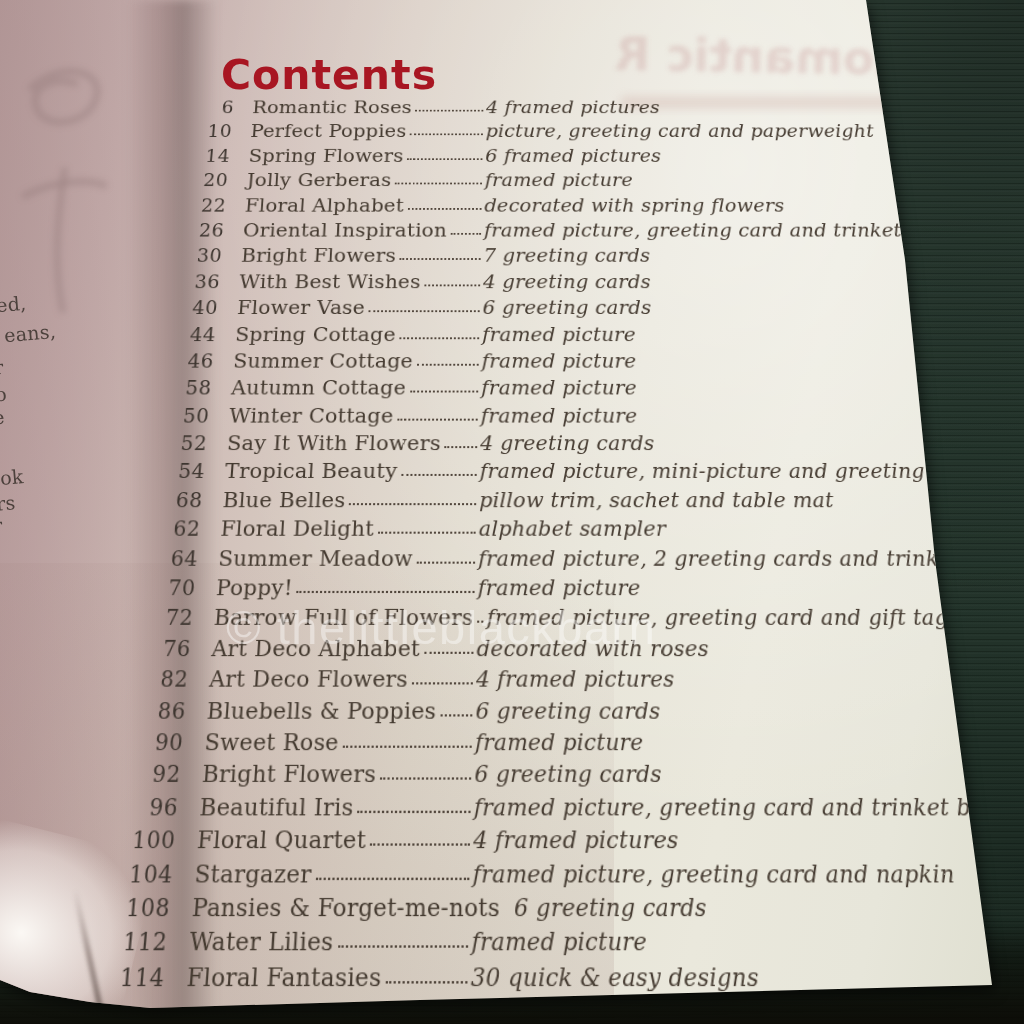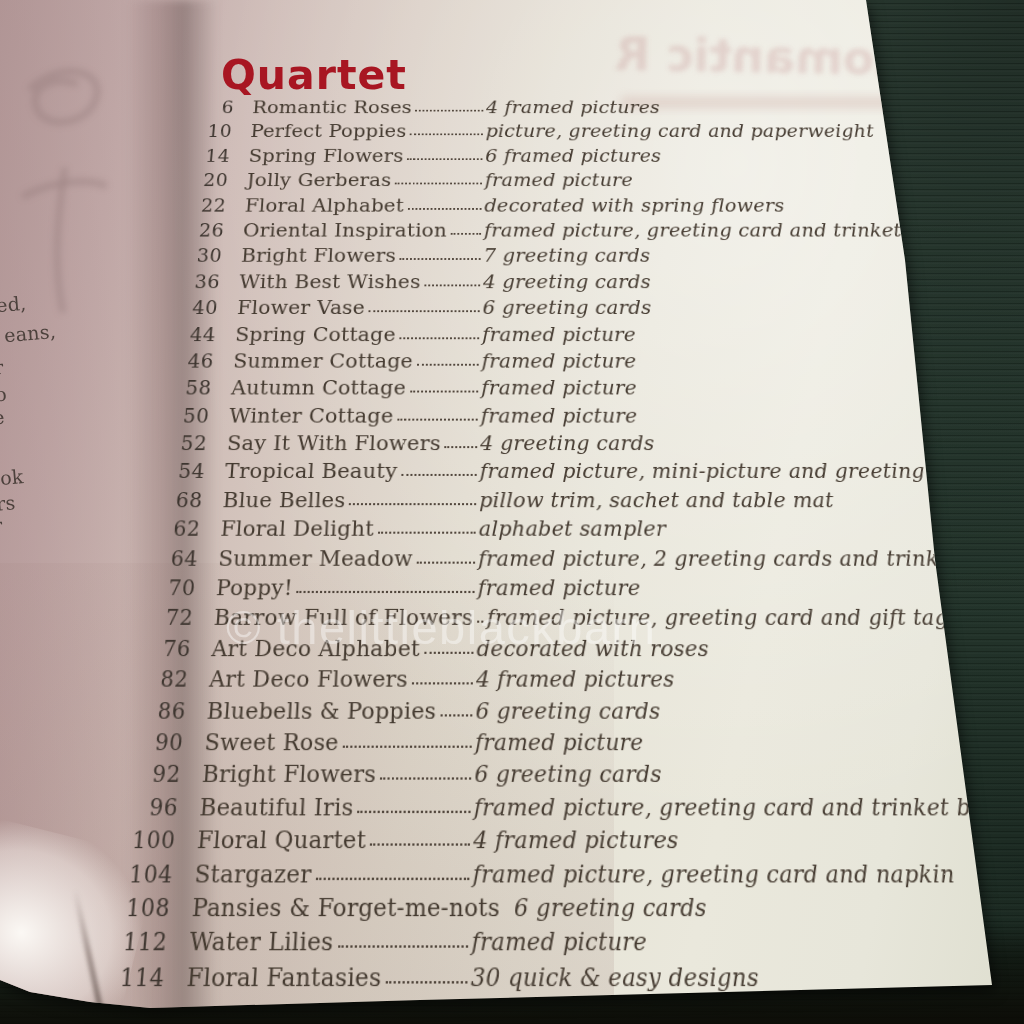--- a/index.html
+++ b/index.html
@@ -141,21 +141,21 @@
         <g fill="none" stroke="rgba(140,115,115,0.6)" stroke-width="7" stroke-linecap="round">
           <path d="M34,38 C70,8 110,26 94,54 C82,76 42,78 38,54 C35,36 56,28 76,34"></path>
           <path d="M66,118 C60,160 55,205 64,252"></path>
           <path d="M28,142 C55,128 88,126 104,132"></path>
         </g>
       </svg>
 
       <div class="ghost-heading">Romantic R</div>
       <div class="ghost-subline"></div>
 
-      <h1 class="page-title" style="color: rgb(168, 22, 34);">Quartet</h1>
+      <h1 class="page-title" style="color: rgb(168, 22, 34);">Contents</h1>
 
       <div class="toc-list">
   <div class="toc-row">
     <span class="num">6</span>
     <span class="titlebox">
       <span class="ttl">Romantic Roses</span>
       <span class="dots"></span>
     </span>
     <span class="desc">4 framed pictures</span>
   </div>

